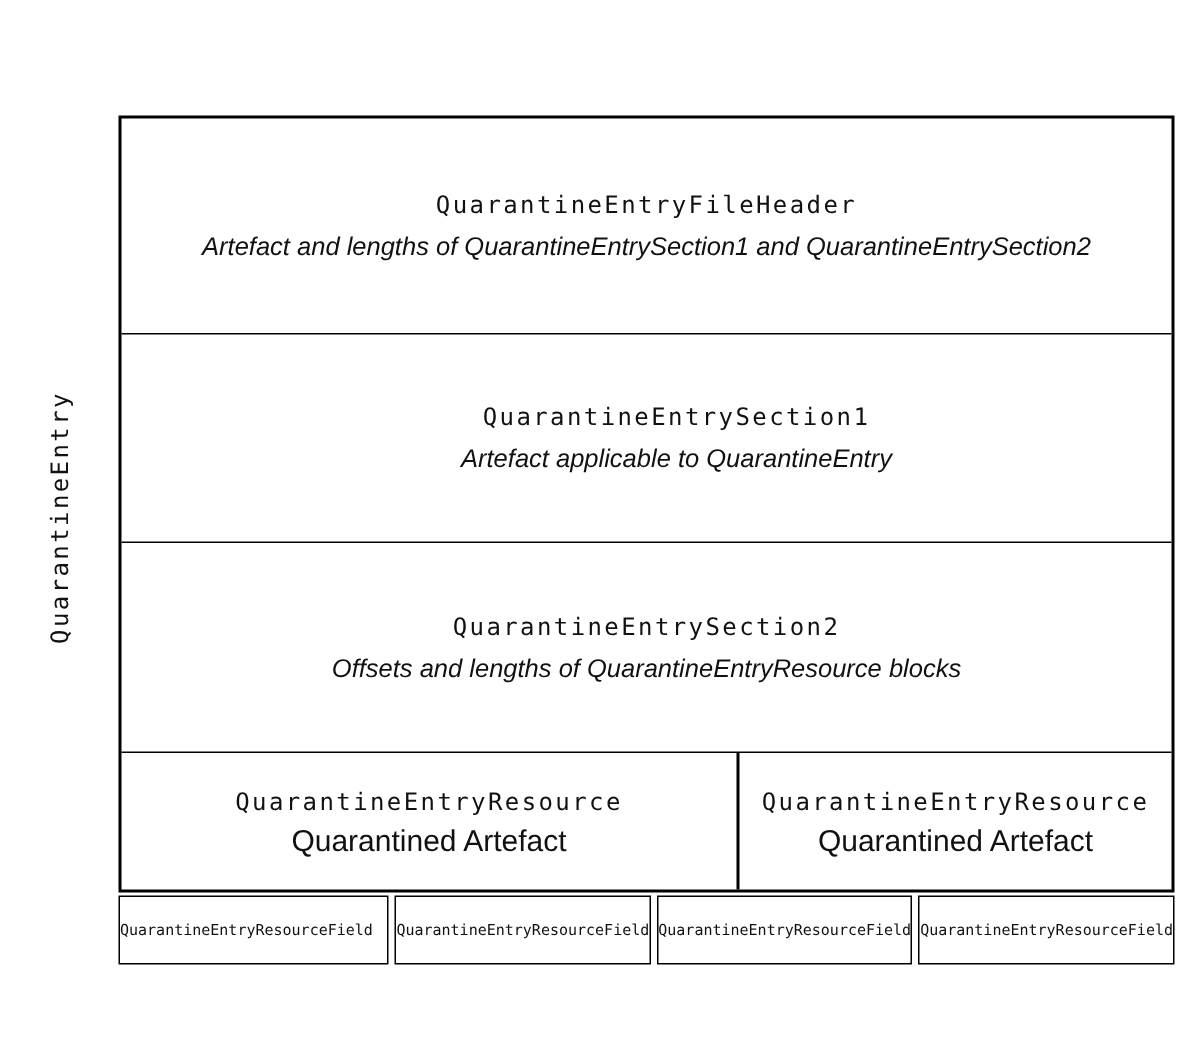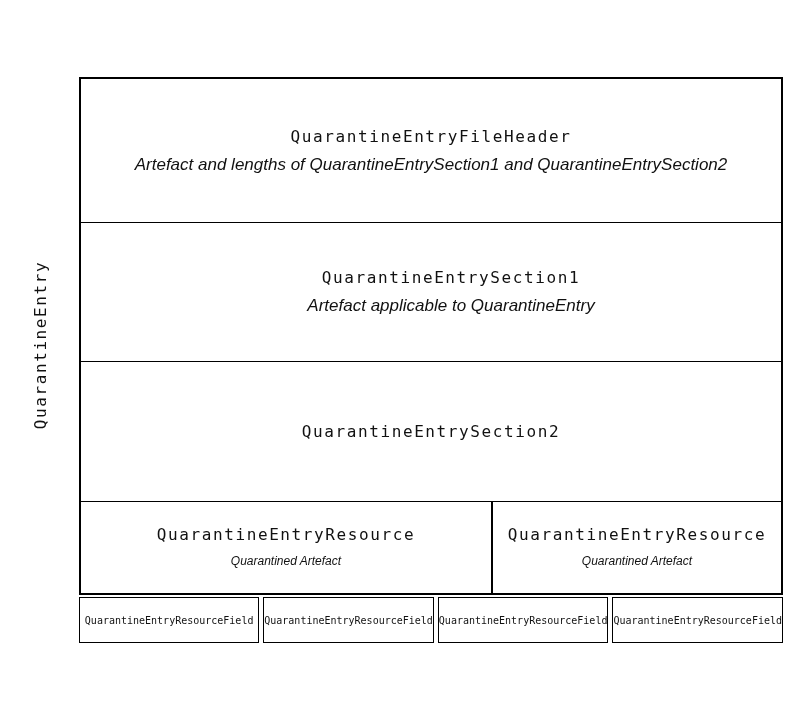--- a/index.html
+++ b/index.html
@@ -96,22 +96,21 @@
 
   .resource-title {
     font-family: "DejaVu Sans Mono", monospace;
     font-size: 16px;
     letter-spacing: 1.6px;
     line-height: 27px;
     white-space: nowrap;
   }
   .resource-subtitle {
     font-family: "Liberation Sans", sans-serif;
-    font-style: italic;
-    font-size: 12px;
+    font-size: 20px;
     line-height: 27px;
     white-space: nowrap;
   }
 
   
   .field-row {
     position: absolute;
     left: 79px;
     top: 597px;
     width: 704px;
@@ -119,21 +118,21 @@
     display: flex;
     flex-direction: row;
     gap: 4px;
   }
   .field-box {
     flex: 1;
     border: 1.5px solid #000000;
     background: #ffffff;
     display: flex;
     align-items: center;
-    justify-content: center;
+    justify-content: flex-start;
   }
   .field-box.first { flex: 1.1; }
   .field-label {
     font-family: "DejaVu Sans Mono", monospace;
     font-size: 10px;
     white-space: nowrap;
     color: #111111;
   }
 </style>
 </head>
@@ -150,20 +149,21 @@
       <div class="row-subtitle">Artefact and lengths of QuarantineEntrySection1 and QuarantineEntrySection2</div>
     </div>
 
     <div class="row row-2">
       <div class="row-title">QuarantineEntrySection1</div>
       <div class="row-subtitle">Artefact applicable to QuarantineEntry</div>
     </div>
 
     <div class="row row-3">
       <div class="row-title">QuarantineEntrySection2</div>
+      <div class="row-subtitle">Offsets and lengths of QuarantineEntryResource blocks</div>
     </div>
 
     <div class="resource-row">
       <div class="resource-box first">
         <div class="resource-title">QuarantineEntryResource</div>
         <div class="resource-subtitle">Quarantined Artefact</div>
       </div>
       <div class="resource-box second">
         <div class="resource-title">QuarantineEntryResource</div>
         <div class="resource-subtitle">Quarantined Artefact</div>

